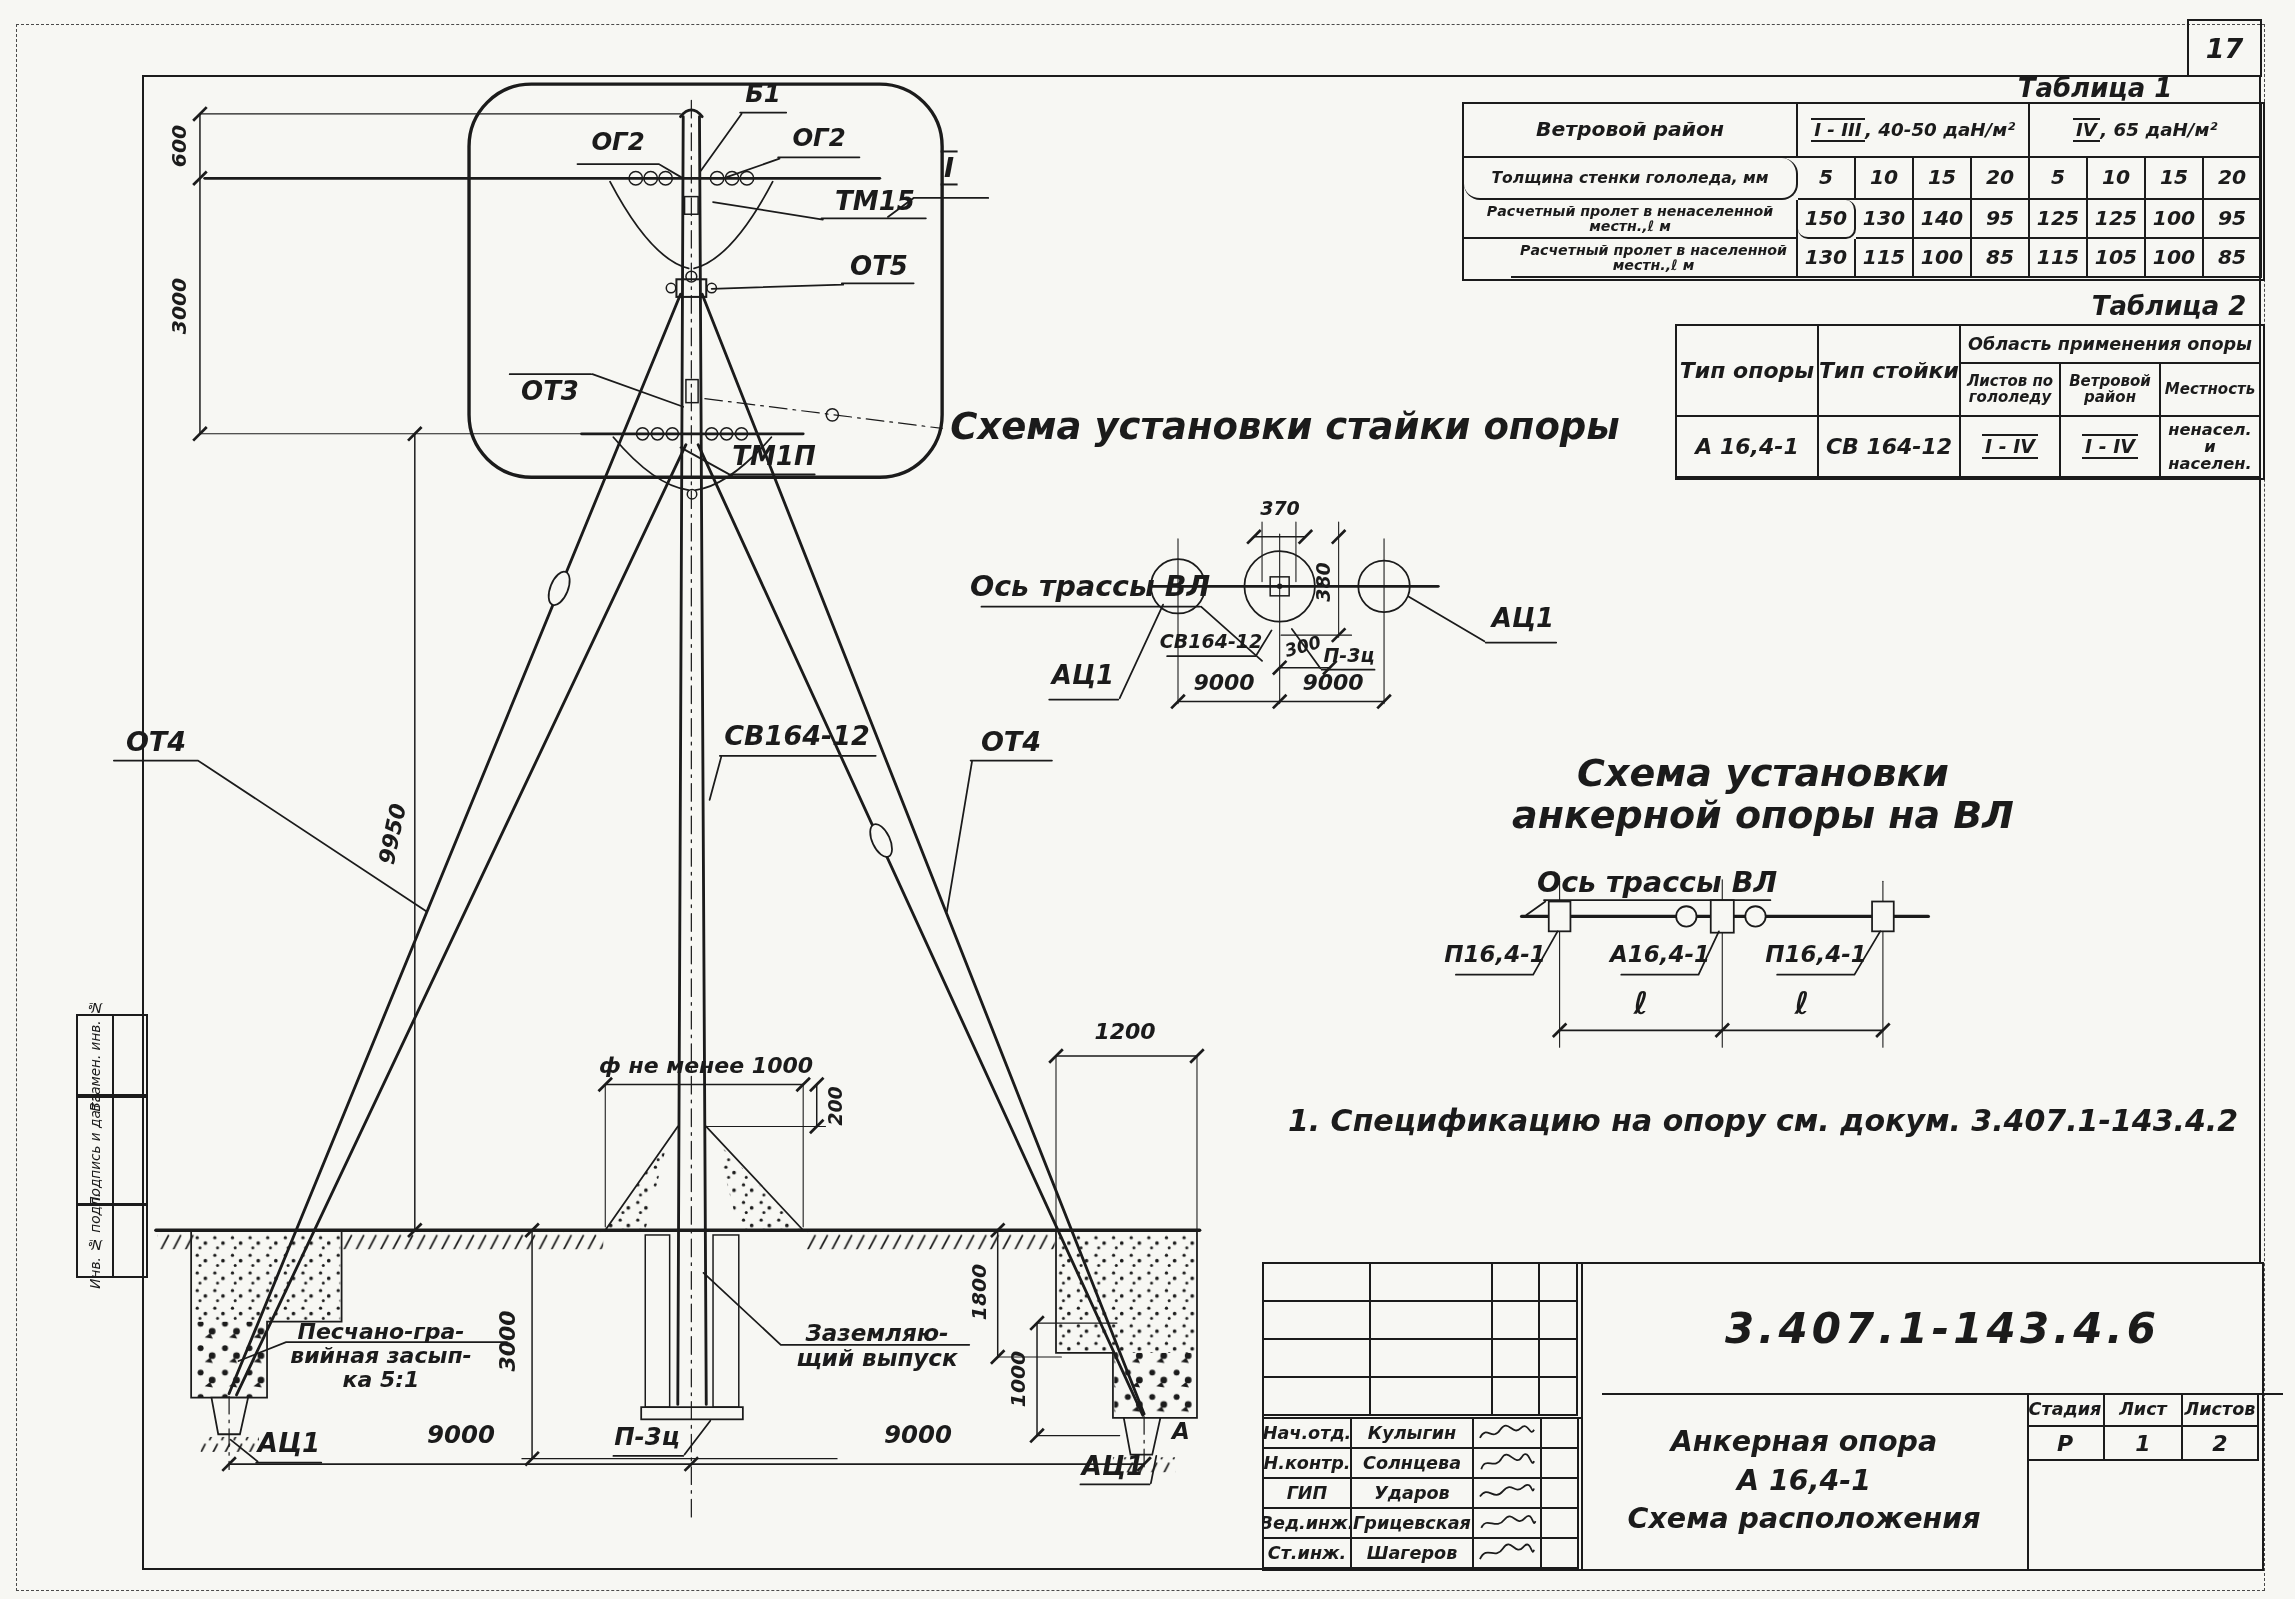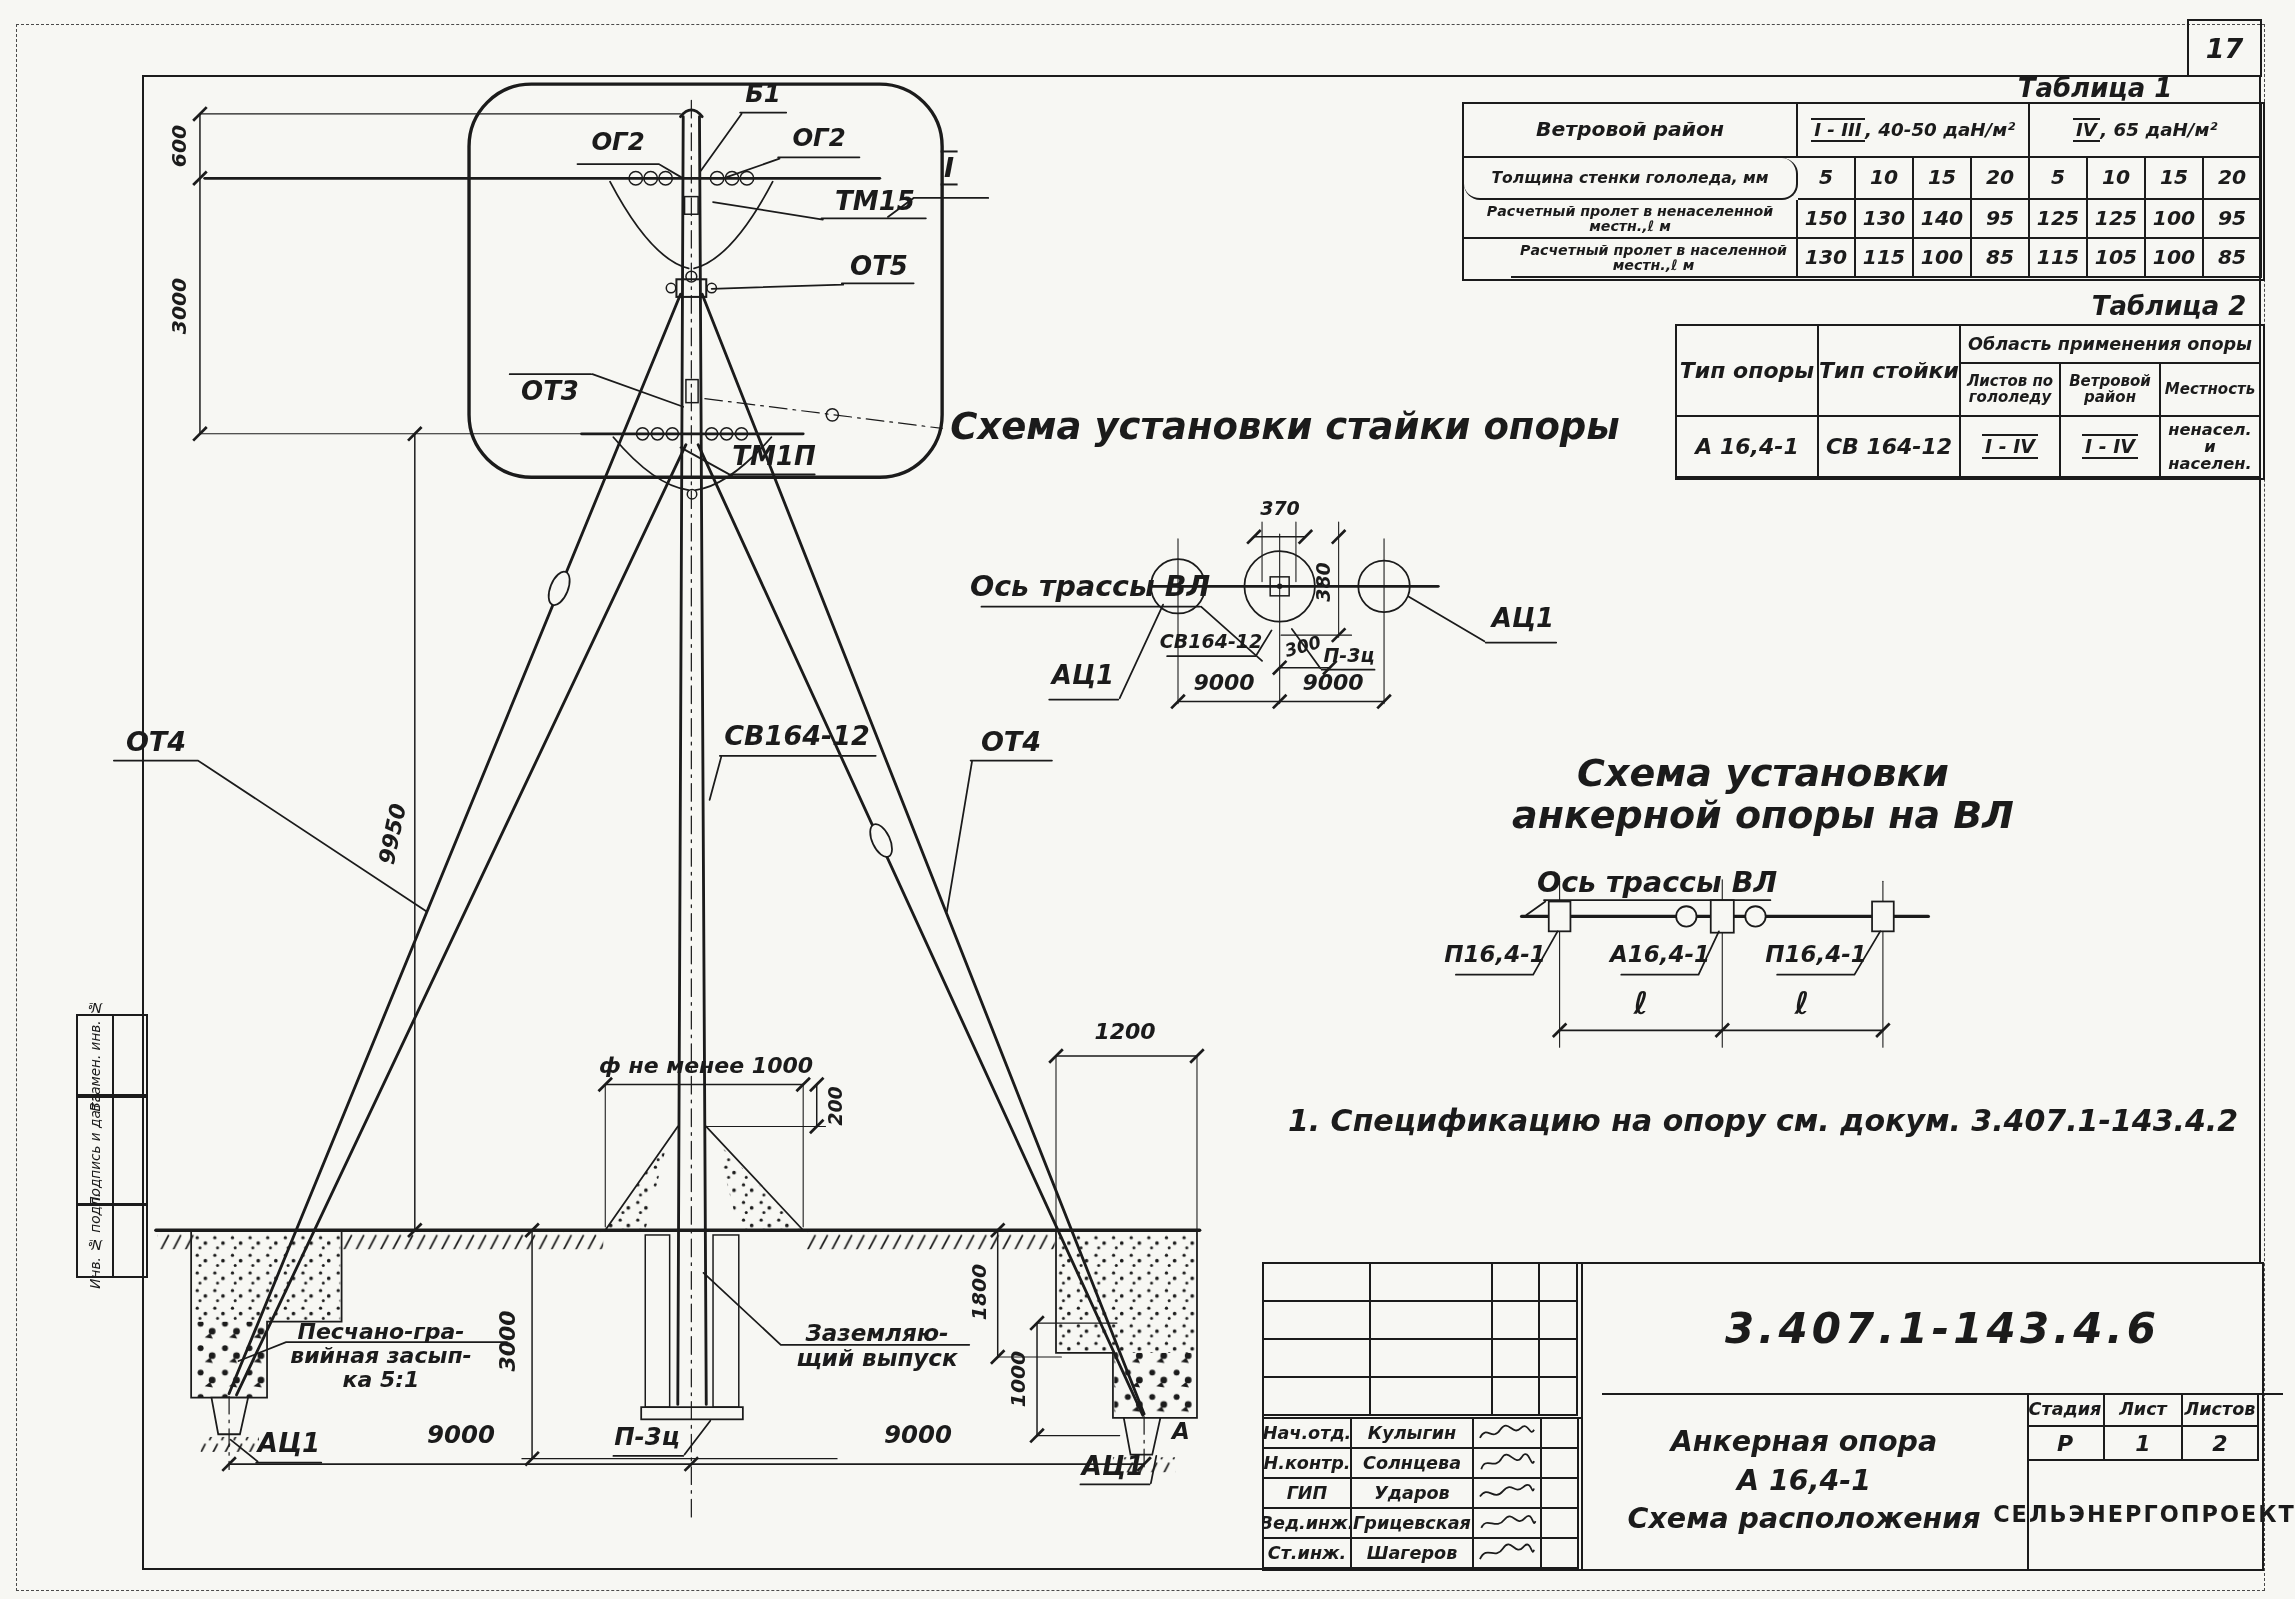--- a/index.html
+++ b/index.html
@@ -358,21 +358,21 @@
     <div class="cell" style="font-size:20.3px;">5</div>
     <div class="cell" style="font-size:20.3px;">10</div>
     <div class="cell" style="font-size:20.3px;">15</div>
     <div class="cell" style="font-size:20.3px;">20</div>
     <div class="cell" style="font-size:20.3px;">5</div>
     <div class="cell" style="font-size:20.3px;">10</div>
     <div class="cell" style="font-size:20.3px;">15</div>
     <div class="cell" style="font-size:20.3px;">20</div>
 
     <div class="cell" style="font-size:14.2px;">Расчетный пролет в ненаселенной местн.,ℓ м</div>
-    <div class="cell" style="font-size:20.3px;">150</div>
+    <div class="cell" style="font-size:20.3px;border-radius:10px;">150</div>
     <div class="cell" style="font-size:20.3px;">130</div>
     <div class="cell" style="font-size:20.3px;">140</div>
     <div class="cell" style="font-size:20.3px;">95</div>
     <div class="cell" style="font-size:20.3px;">125</div>
     <div class="cell" style="font-size:20.3px;">125</div>
     <div class="cell" style="font-size:20.3px;">100</div>
     <div class="cell" style="font-size:20.3px;">95</div>
 
     <div class="cell" style="font-size:14.2px;margin-left:47px;">Расчетный пролет в населенной местн.,ℓ м</div>
     <div class="cell" style="font-size:20.3px;">130</div>
@@ -478,20 +478,17 @@
 
     <div class="abs" style="left:763px;top:129px;width:235px;height:176px;">
       <div style="display:grid;grid-template-columns:78px 78px 76px;grid-template-rows:34px 34px;">
         <div class="c">Стадия</div>
         <div class="c">Лист</div>
         <div class="c">Листов</div>
         <div class="c" style="font-size:22px;">Р</div>
         <div class="c" style="font-size:22px;">1</div>
         <div class="c" style="font-size:22px;">2</div>
       </div>
-      <div style="height:106px;display:flex;align-items:center;justify-content:center;">
-        <span style="font-size:22.4px;font-weight:700;letter-spacing:2px;">СЕЛЬЭНЕРГОПРОЕКТ</span>
-      </div>
     </div>
   </div>
 
 </div>
 
 
 </body></html>

